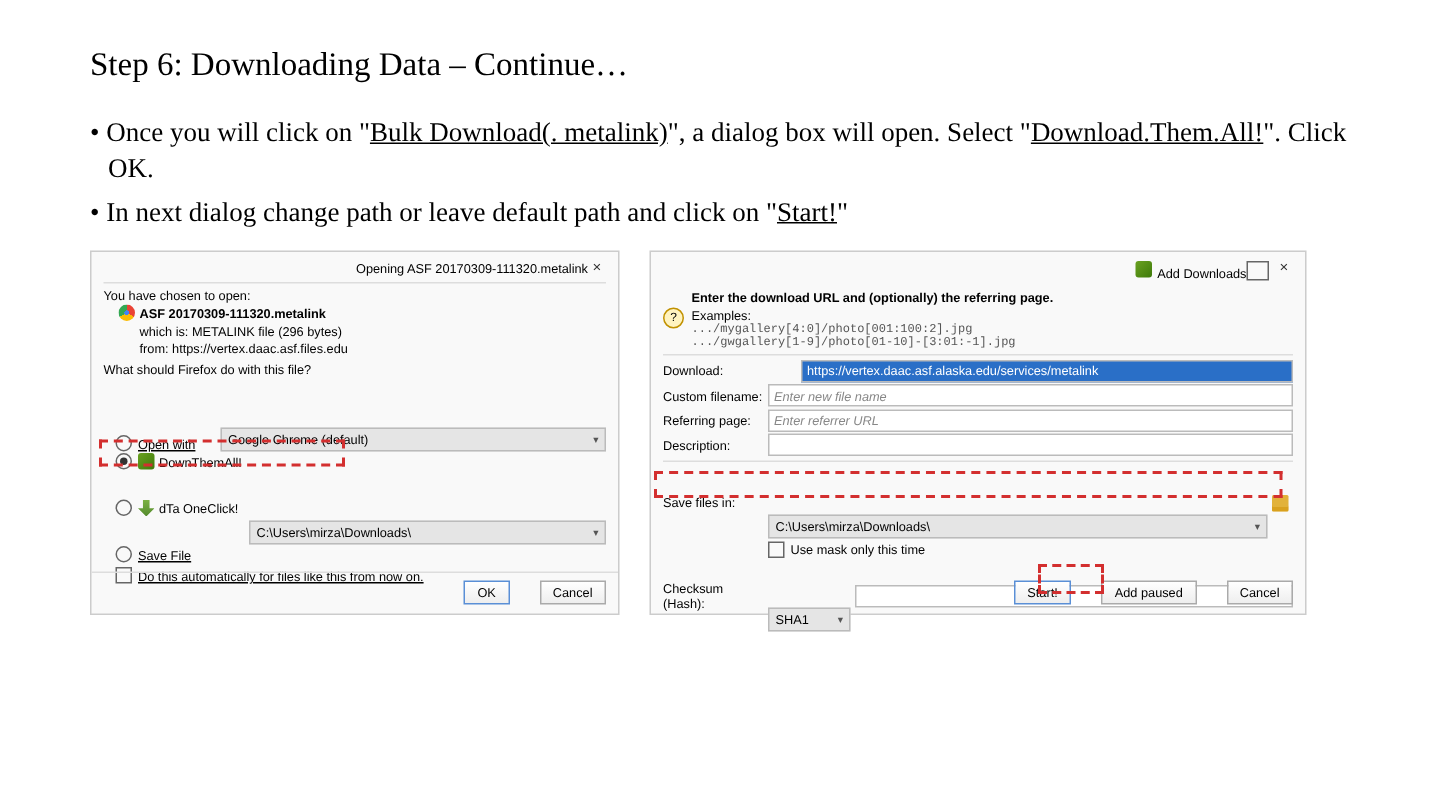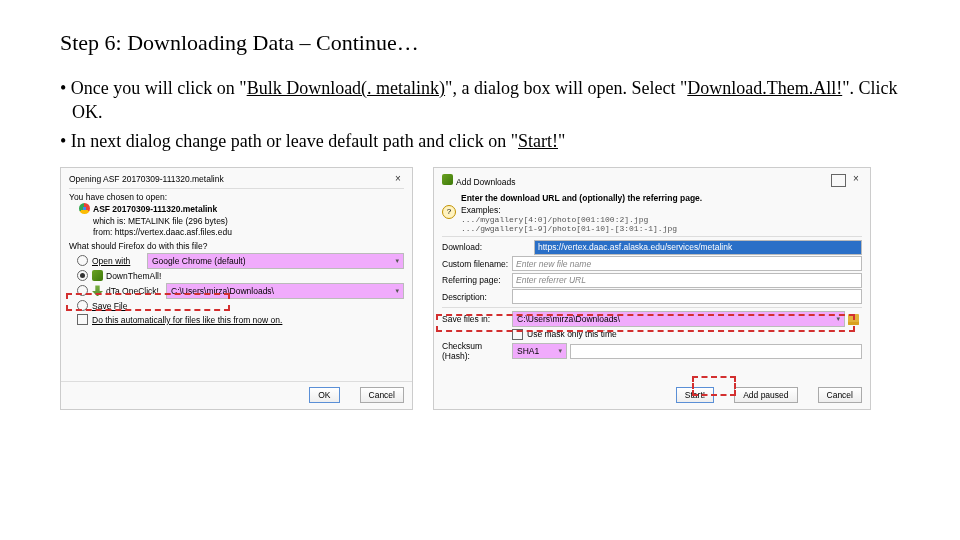--- a/index.html
+++ b/index.html
@@ -5,32 +5,32 @@
 body { margin:0; width:960px; height:540px; background:#fff; font-family:"Times New Roman", serif; color:#000; overflow:hidden; }
 .slide { padding:30px 60px 0 60px; }
 h1 { font-size:22px; font-weight:normal; margin:0 0 20px 0; }
 ul.bullets { list-style:none; padding:0; margin:0 0 14px 0; font-size:18px; line-height:1.35; }
 ul.bullets li { text-indent:-12px; padding-left:12px; margin-bottom:4px; }
 .u { text-decoration:underline; }
 .shots { display:flex; gap:20px; font-family:"Segoe UI", Tahoma, sans-serif; font-size:8.5px; }
 .panel { position:relative; border:1px solid #ccc; background:#f9f9f9; padding:6px 8px 8px 8px; }
 .p1 { width:335px; height:227px; }
 .p2 { width:420px; height:227px; }
-.titlebar { display:flex; justify-content:space-between; align-items:center; margin-bottom:4px; }
+.titlebar { display:flex; justify-content:flex-end; align-items:center; margin-bottom:4px; }
 .row { display:flex; align-items:center; margin:1.5px 0; }
 .radio { width:9px; height:9px; border:1px solid #666; border-radius:50%; margin-right:4px; display:inline-block; flex-shrink:0; }
 .radio.sel::after { content:""; display:block; width:5px; height:5px; background:#333; border-radius:50%; margin:2px; }
 .cb { width:9px; height:9px; border:1px solid #666; margin-right:4px; display:inline-block; flex-shrink:0; }
 .ico { width:11px; height:11px; margin-right:3px; flex-shrink:0; display:inline-block; }
 .ico.chrome { background:radial-gradient(circle at center,#4285f4 20%, transparent 21%), conic-gradient(#ea4335 0 120deg,#fbbc05 120deg 240deg,#34a853 240deg 360deg); border-radius:50%; }
 .ico.dta { background:linear-gradient(135deg,#6aa121,#3e7a0a); border-radius:2px; }
 .ico.arrow { background:linear-gradient(#7cb342,#558b2f); clip-path:polygon(30% 0,70% 0,70% 50%,100% 50%,50% 100%,0 50%,30% 50%); }
 .ico.pen { background:linear-gradient(135deg,#ffb347,#d35400); clip-path:polygon(0 80%,80% 0,100% 20%,20% 100%,0 100%); }
 .ico.folder { background:#e2b23a; border-radius:1px; box-shadow:inset 0 -3px 0 #d9a11e; }
-.dd { border:1px solid #bbb; background:#f0abfc; padding:1px 4px; display:flex; justify-content:space-between; align-items:center; height:12px; flex-grow:1; }
+.dd { border:1px solid #bbb; background:#e5e5e5; padding:1px 4px; display:flex; justify-content:space-between; align-items:center; height:12px; flex-grow:1;margin-top:32px; }
 .dd::after { content:"\25BE"; font-size:7px; color:#555; }
 .input { border:1px solid #bbb; background:#fff; padding:1.5px 3px; flex-grow:1; color:#888; font-style:italic; height:10px; }
 .input.sel { background:#2a6fc7; color:#fff; font-style:normal;margin-left:22px; }
 .btn { border:1px solid #aaa; background:linear-gradient(#fff,#eee); padding:2px 8px; font-size:8.5px; display:inline-block; }
 .btn.def { border-color:#5a8fd6; }
 .x { width:12px; height:10px; display:flex; align-items:center; justify-content:center; font-size:10px; color:#333; }
 .q { width:12px; height:12px; border:1px solid #c19100; background:#fff3c0; border-radius:50%; display:flex; align-items:center; justify-content:center; font-size:8px; margin-right:5px; flex-shrink:0; }
 .lbl { width:70px; flex-shrink:0; }
 .highlight { border:2px dashed #d32f2f; position:absolute; pointer-events:none; }
 .sub { font-weight:bold; margin:2px 0; }
@@ -59,21 +59,21 @@
     </div>
     <hr>
     <div class="row">You have chosen to open:</div>
     <div class="row" style="padding-left:10px;">
           <span class="ico chrome"></span>
           <b>ASF 20170309-111320.metalink</b>
         </div>
     <div class="row" style="padding-left:24px;">which is: METALINK file (296 bytes)</div>
     <div class="row" style="padding-left:24px;">from: https://vertex.daac.asf.files.edu</div>
     <div class="row" style="margin-top:4px;">What should Firefox do with this file?</div>
-    <div class="row" style="padding-left:8px;">
+    <div class="row" style="padding-left:8px;align-items:flex-end;">
       <span class="radio"></span>
       <span class="u" style="width:55px;">Open with</span>
       <span class="dd">
             <span>Google Chrome (default)</span>
           </span>
     </div>
     <div class="row" style="padding-left:8px;">
       <span class="radio sel"></span>
       <span class="ico dta"></span>
       <span>DownThemAll!</span>

